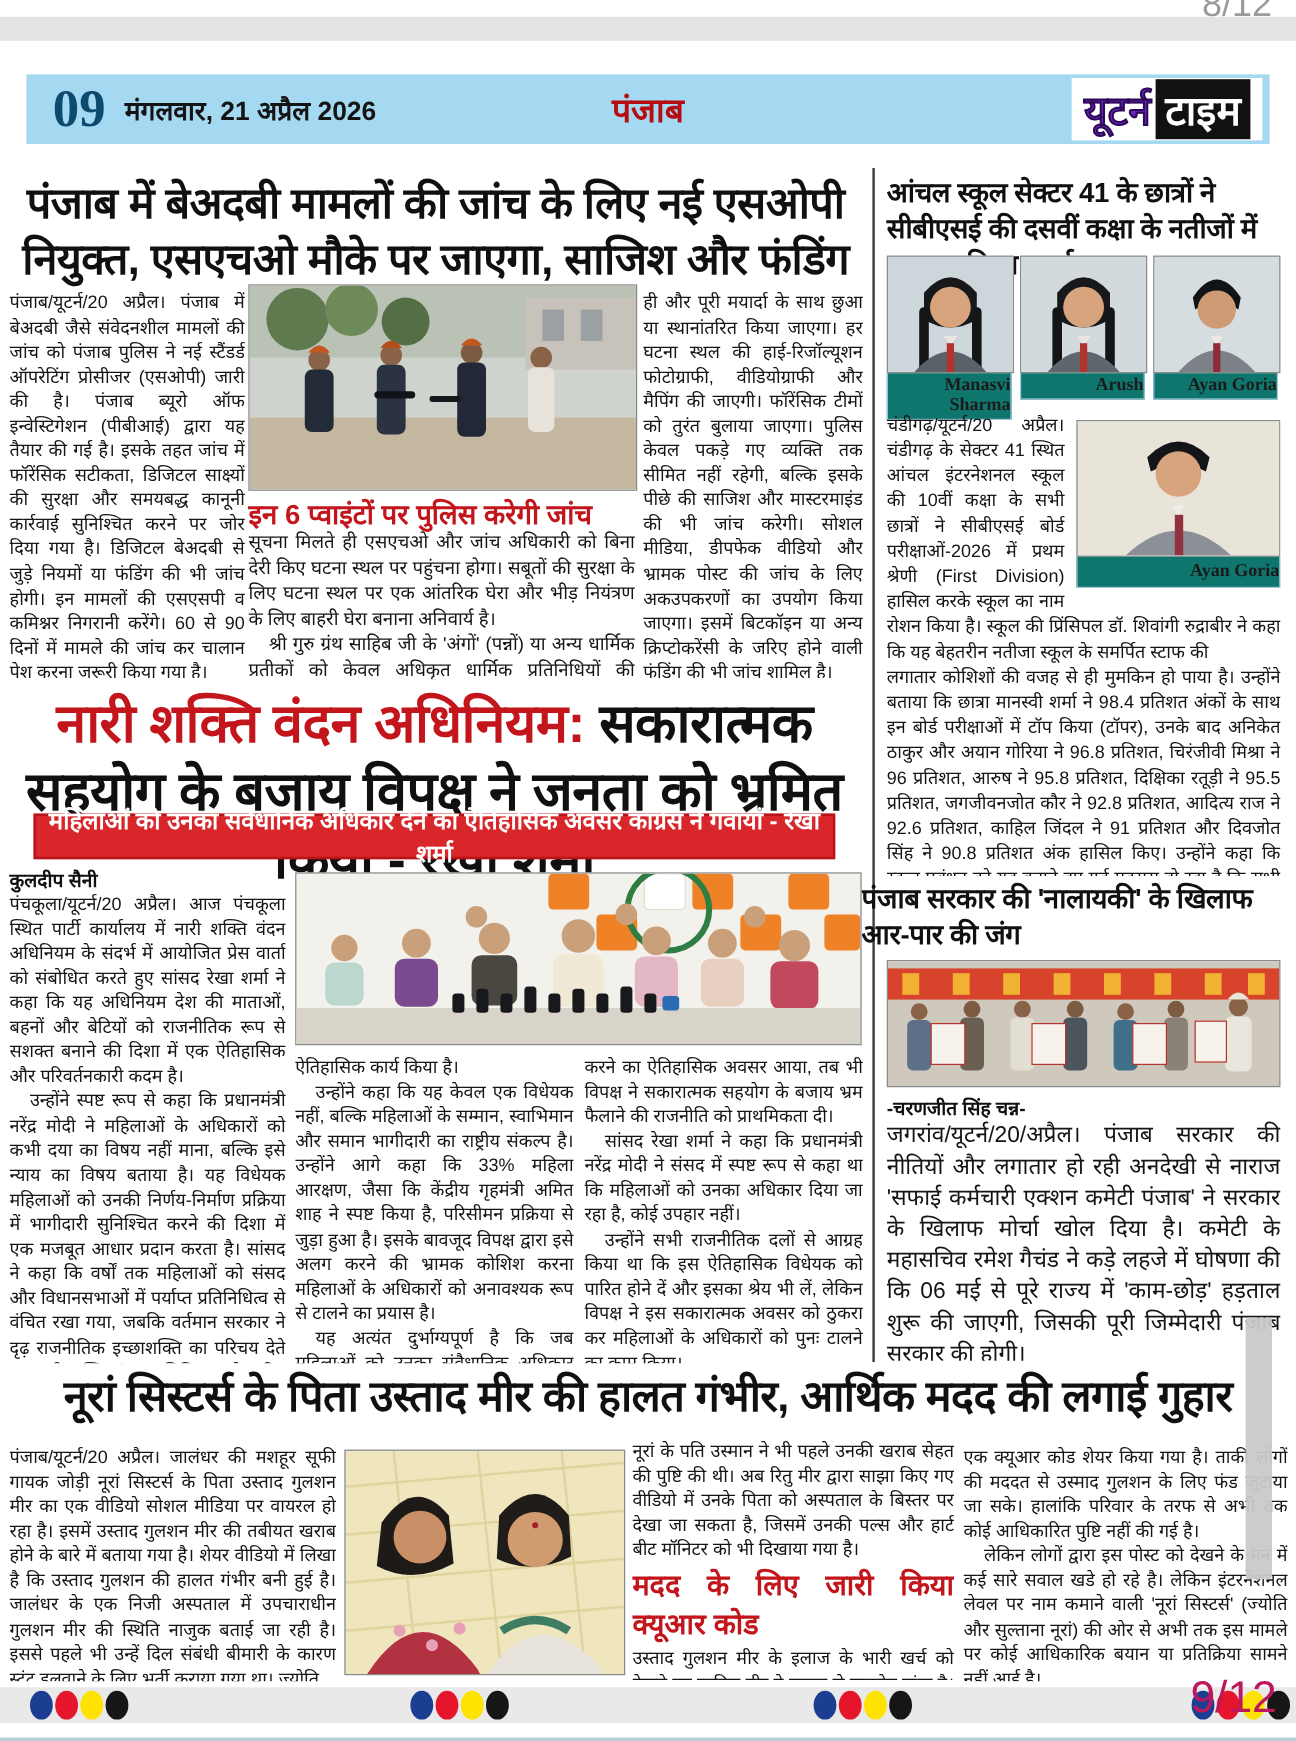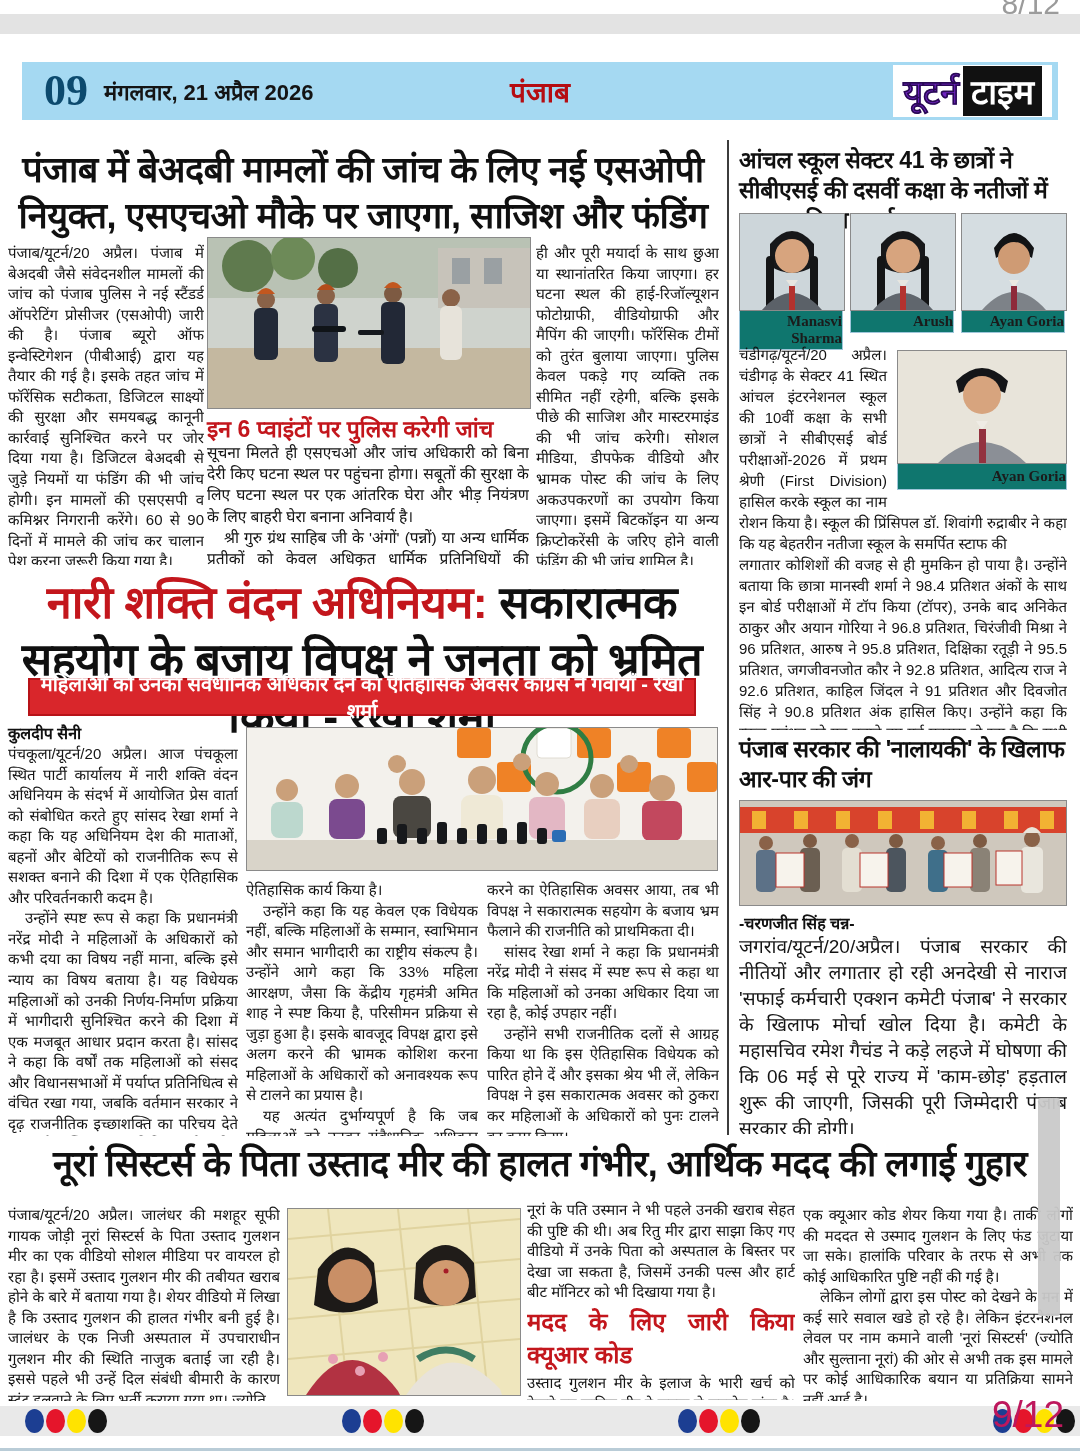--- a/index.html
+++ b/index.html
@@ -176,21 +176,21 @@
           <path d="M78 70 l6 9 6 -9 z" fill="#efece5"></path>
             <rect x="81" y="78" width="7" height="34" fill="#93323f"></rect>
         </svg>
       </div>
       <div class="pcap">Ayan Goria</div>
     </div>
     <p>चंडीगढ़/यूटर्न/20 अप्रैल। चंडीगढ़ के सेक्टर 41 स्थित आंचल इंटरनेशनल स्कूल की 10वीं कक्षा के सभी छात्रों ने सीबीएसई बोर्ड परीक्षाओं-2026 में प्रथम श्रेणी (First Division) हासिल करके स्कूल का नाम रोशन किया है। स्कूल की प्रिंसिपल डॉ. शिवांगी रुद्राबीर ने कहा कि यह बेहतरीन नतीजा स्कूल के समर्पित स्टाफ की</p>
     <p>लगातार कोशिशों की वजह से ही मुमकिन हो पाया है। उन्होंने बताया कि छात्रा मानस्वी शर्मा ने 98.4 प्रतिशत अंकों के साथ इन बोर्ड परीक्षाओं में टॉप किया (टॉपर), उनके बाद अनिकेत ठाकुर और अयान गोरिया ने 96.8 प्रतिशत, चिरंजीवी मिश्रा ने 96 प्रतिशत, आरुष ने 95.8 प्रतिशत, दिक्षिका रतूड़ी ने 95.5 प्रतिशत, जगजीवनजोत कौर ने 92.8 प्रतिशत, आदित्य राज ने 92.6 प्रतिशत, काहिल जिंदल ने 91 प्रतिशत और दिवजोत सिंह ने 90.8 प्रतिशत अंक हासिल किए। उन्होंने कहा कि स्कूल प्रबंधन को यह बताते हुए गर्व महसूस हो रहा है कि सभी छात्रों ने प्रथम श्रेणी हासिल की है। स्कूल मैनेजमेंट ने हर एक छात्र को उनकी सराहनीय उपलब्धियों और अच्छे अंक हासिल करने प्रति उनके पूरे जुनून के लिए बधाई दी, और भविष्य में भी ऐसी ही शानदार उपलब्धियां हासिल करने के लिए उन्हें शुभकामनाएं दीं।</p>
   </div>
 
-  <div class="abs rhl" style="left:739px; top:735px; width:328px;">पंजाब सरकार की 'नालायकी' के खिलाफ आर-पार की जंग</div>
+  <div class="abs rhl" style="left:718px; top:735px; width:328px;">पंजाब सरकार की 'नालायकी' के खिलाफ आर-पार की जंग</div>
 
   <div class="abs photo" style="left:739px; top:800px; width:326px; height:104px;">
     <svg width="326" height="104" viewBox="0 0 326 104">
       <rect width="326" height="104" fill="#cfc8bd"></rect>
       <rect y="6" width="326" height="26" fill="#d8432c"></rect>
       <g fill="#f2b233">
           <rect x="12" y="10" width="14" height="18"></rect>
           <rect x="54" y="10" width="14" height="18"></rect>
           <rect x="96" y="10" width="14" height="18"></rect>
           <rect x="138" y="10" width="14" height="18"></rect>

